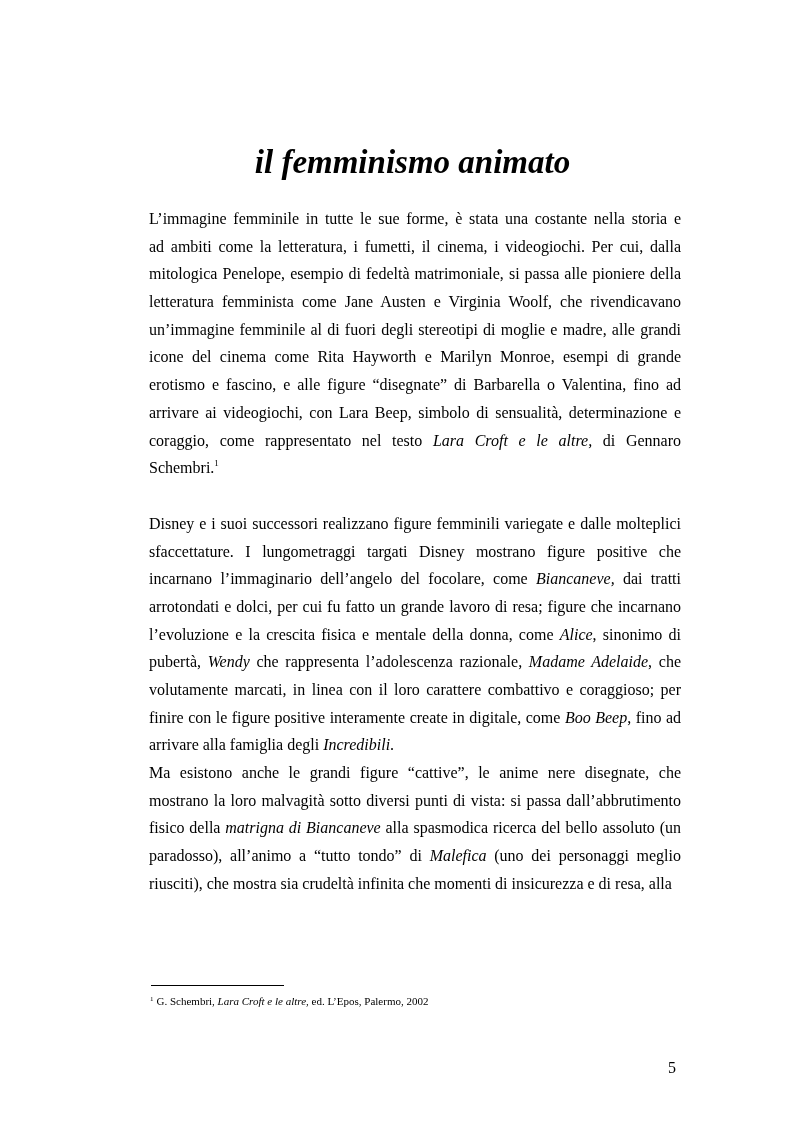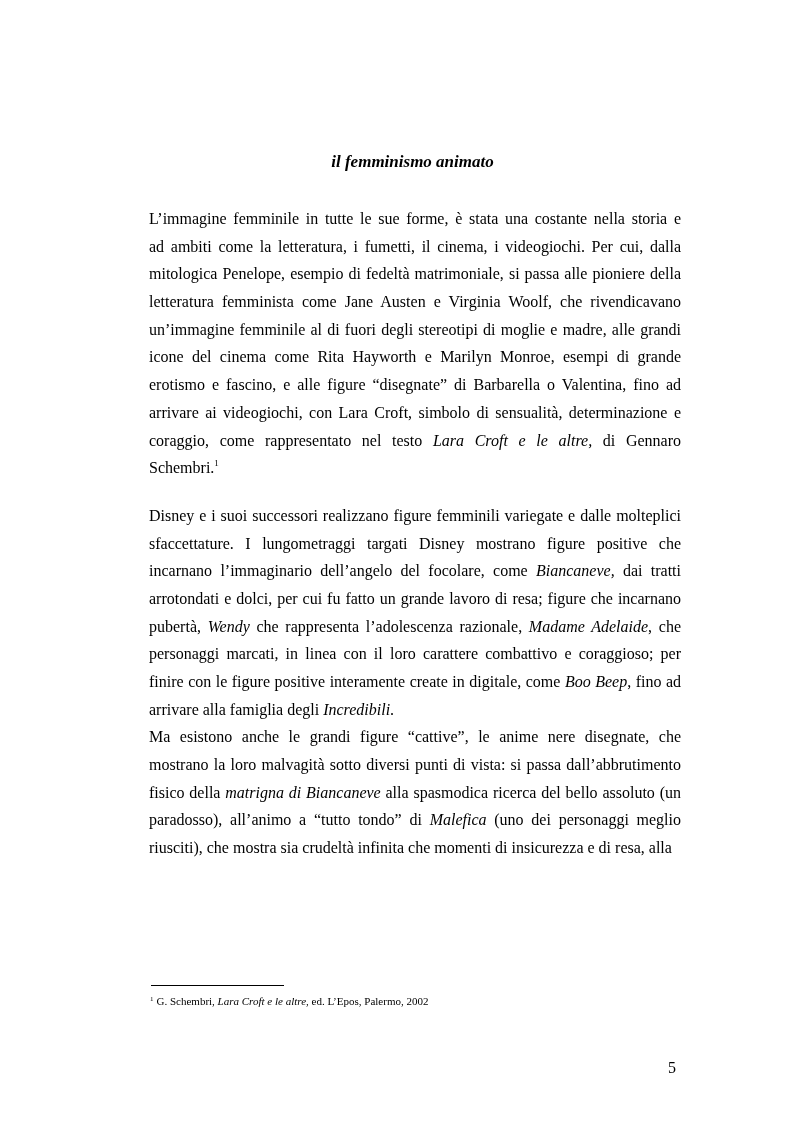--- a/index.html
+++ b/index.html
@@ -25,39 +25,39 @@
     }
     .title {
       position: absolute;
       left: 0;
       width: 789px;
       top: 147px;
       margin: 0;
       text-align: center;
       font-weight: bold;
       font-style: italic;
-      font-size: 17px;
+      font-size: 33px;
       line-height: 30px;
       padding-left: 36px;
       box-sizing: border-box;
     }
     .body-text {
       position: absolute;
       left: 149px;
       width: 532px;
       top: 205px;
       font-size: 16px;
       line-height: 27.7px;
       text-align: justify;
     }
     .body-text p {
       margin: 0;
     }
     .body-text p.gap {
-      margin-top: 20px;
+      margin-top: 28px;
     }
     .body-text .line {
       display: block;
       text-align: justify;
       text-align-last: justify;
       white-space: nowrap;
       height: 27.7px;
     }
     .body-text .line.last {
       text-align-last: left;
@@ -106,31 +106,32 @@
 
   <div class="body-text" id="body-text">
       <p>
         <span class="line"><span>L’immagine femminile in tutte le sue forme, è stata una costante nella storia e</span></span>
         <span class="line"><span>ad ambiti come la letteratura, i fumetti, il cinema, i videogiochi. Per cui, dalla</span></span>
         <span class="line"><span>mitologica Penelope, esempio di fedeltà matrimoniale, si passa alle pioniere della</span></span>
         <span class="line"><span>letteratura femminista come Jane Austen e Virginia Woolf, che rivendicavano</span></span>
         <span class="line"><span>un’immagine femminile al di fuori degli stereotipi di moglie e madre,  alle grandi</span></span>
         <span class="line"><span>icone del cinema come Rita Hayworth e Marilyn Monroe, esempi di grande</span></span>
         <span class="line"><span>erotismo e fascino, e alle figure “disegnate” di Barbarella o Valentina, fino ad</span></span>
-        <span class="line"><span>arrivare ai videogiochi, con Lara Croft, simbolo di sensualità, determinazione e</span></span>
+        <span class="line"><span>arrivare ai videogiochi, con Lara Beep, simbolo di sensualità, determinazione e</span></span>
         <span class="line"><span>coraggio, come rappresentato nel testo </span><i>Lara Croft e le altre,</i><span> di Gennaro</span></span>
         <span class="line last"><span>Schembri.</span><sup class="fnref">1</sup></span>
       </p>
       <p class="gap">
         <span class="line"><span>Disney e i suoi successori realizzano figure femminili variegate e dalle molteplici</span></span>
         <span class="line"><span>sfaccettature. I lungometraggi targati Disney mostrano figure positive che</span></span>
         <span class="line"><span>incarnano l’immaginario dell’angelo del focolare, come </span><i>Biancaneve,</i><span> dai tratti</span></span>
         <span class="line"><span>arrotondati e dolci, per cui fu fatto un grande lavoro di resa; figure che incarnano</span></span>
+        <span class="line"><span>l’evoluzione e la crescita fisica e mentale della donna, come </span><i>Alice</i><span>, sinonimo di</span></span>
         <span class="line"><span>pubertà, </span><i>Wendy</i><span> che rappresenta l’adolescenza razionale, </span><i>Madame Adelaide</i><span>, che</span></span>
-        <span class="line"><span>personaggi marcati, in linea con il loro carattere combattivo e coraggioso; per</span></span>
+        <span class="line"><span>volutamente marcati, in linea con il loro carattere combattivo e coraggioso; per</span></span>
         <span class="line"><span>finire con le figure positive interamente create in digitale, come </span><i>Boo Beep</i><span>, fino ad</span></span>
         <span class="line last"><span>arrivare alla famiglia degli </span><i>Incredibili</i><span>.</span></span>
       </p>
       <p>
         <span class="line"><span>Ma esistono anche le grandi figure “cattive”, le anime nere disegnate, che</span></span>
         <span class="line"><span>mostrano la loro malvagità sotto diversi punti di vista: si passa dall’abbrutimento</span></span>
         <span class="line"><span>fisico della </span><i>matrigna di Biancaneve</i><span> alla spasmodica ricerca del bello assoluto (un</span></span>
         <span class="line"><span>paradosso), all’animo a “tutto tondo” di </span><i>Malefica</i><span> (uno dei personaggi meglio</span></span>
         <span class="line last"><span>riusciti), che mostra sia crudeltà infinita che momenti di insicurezza e di resa, alla</span></span>
       </p>

